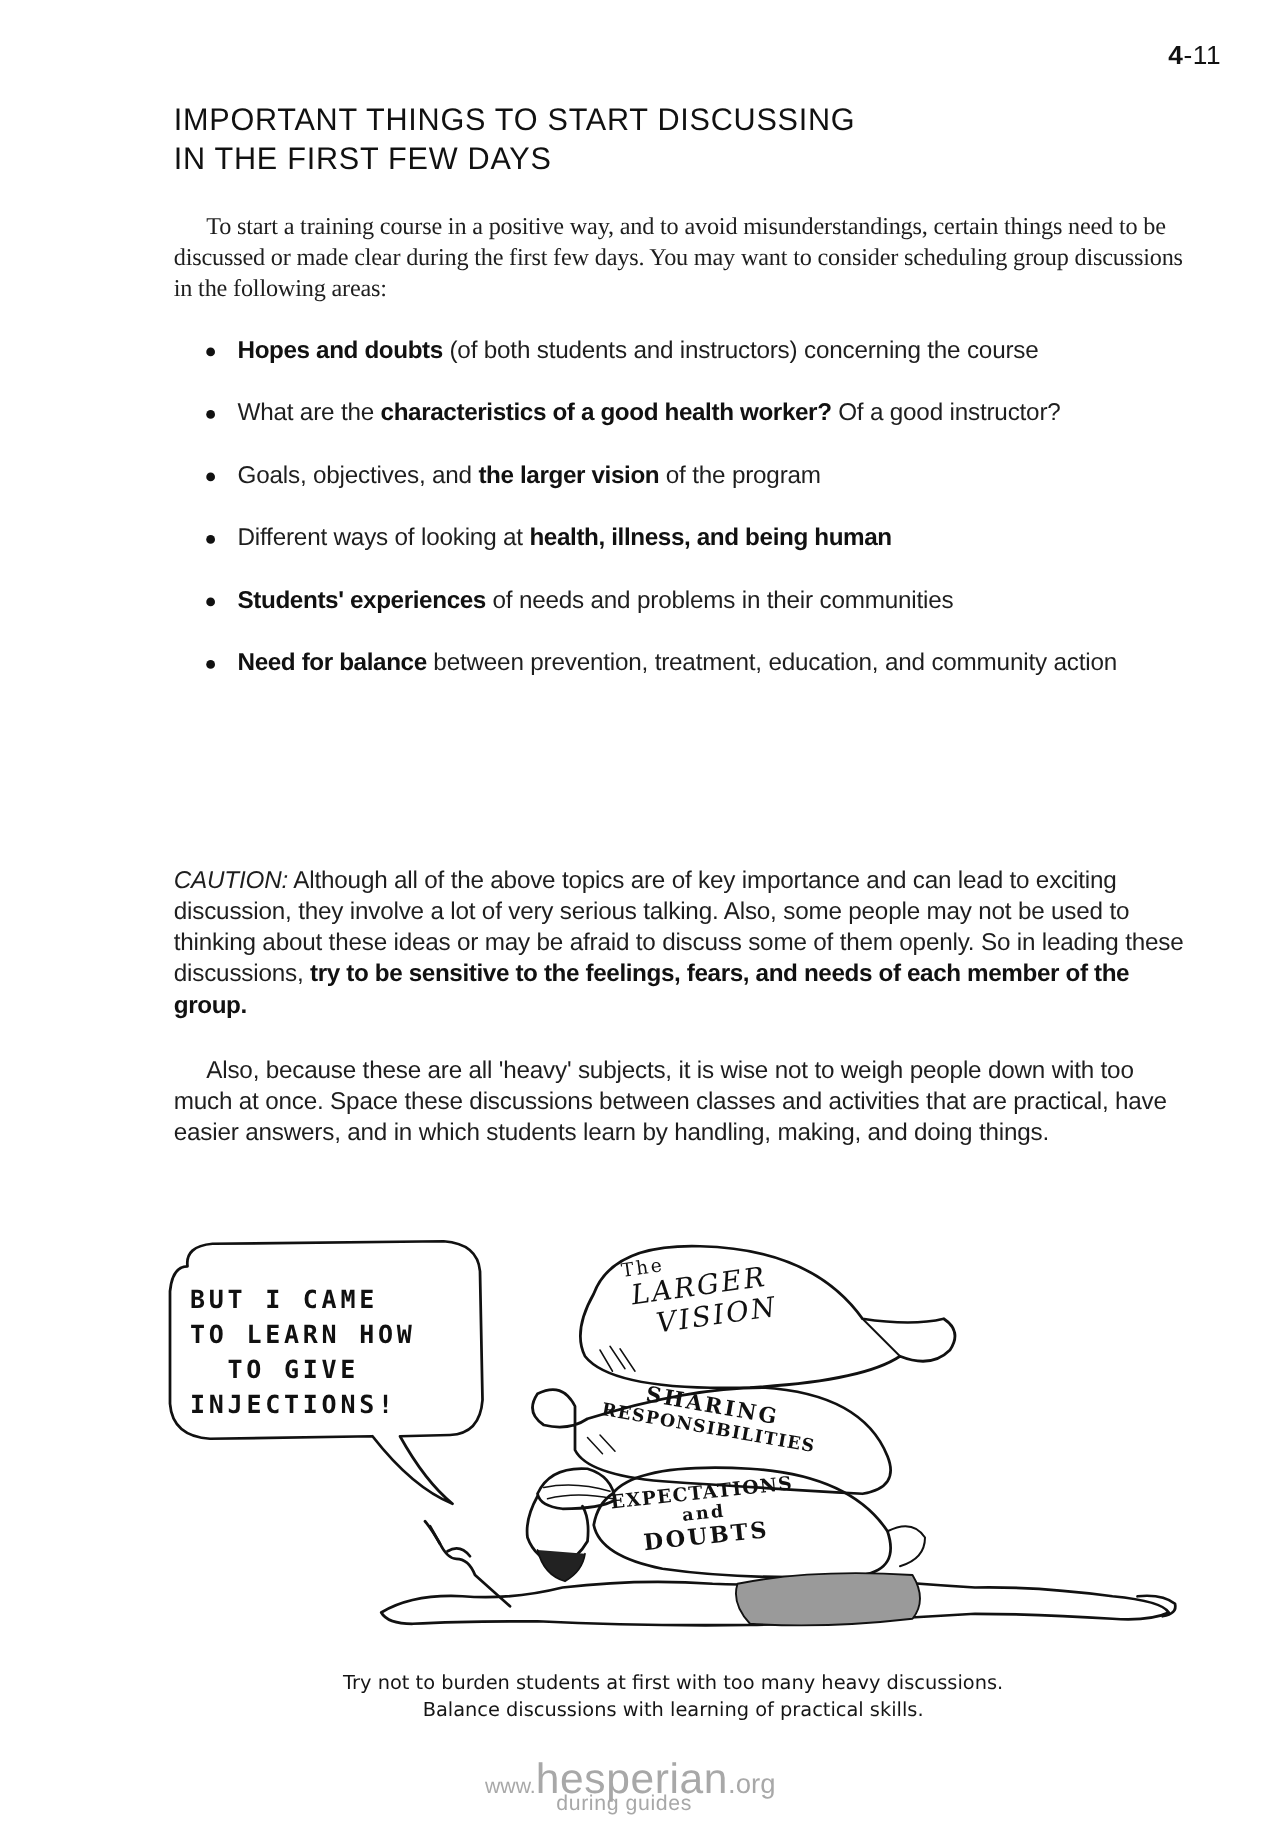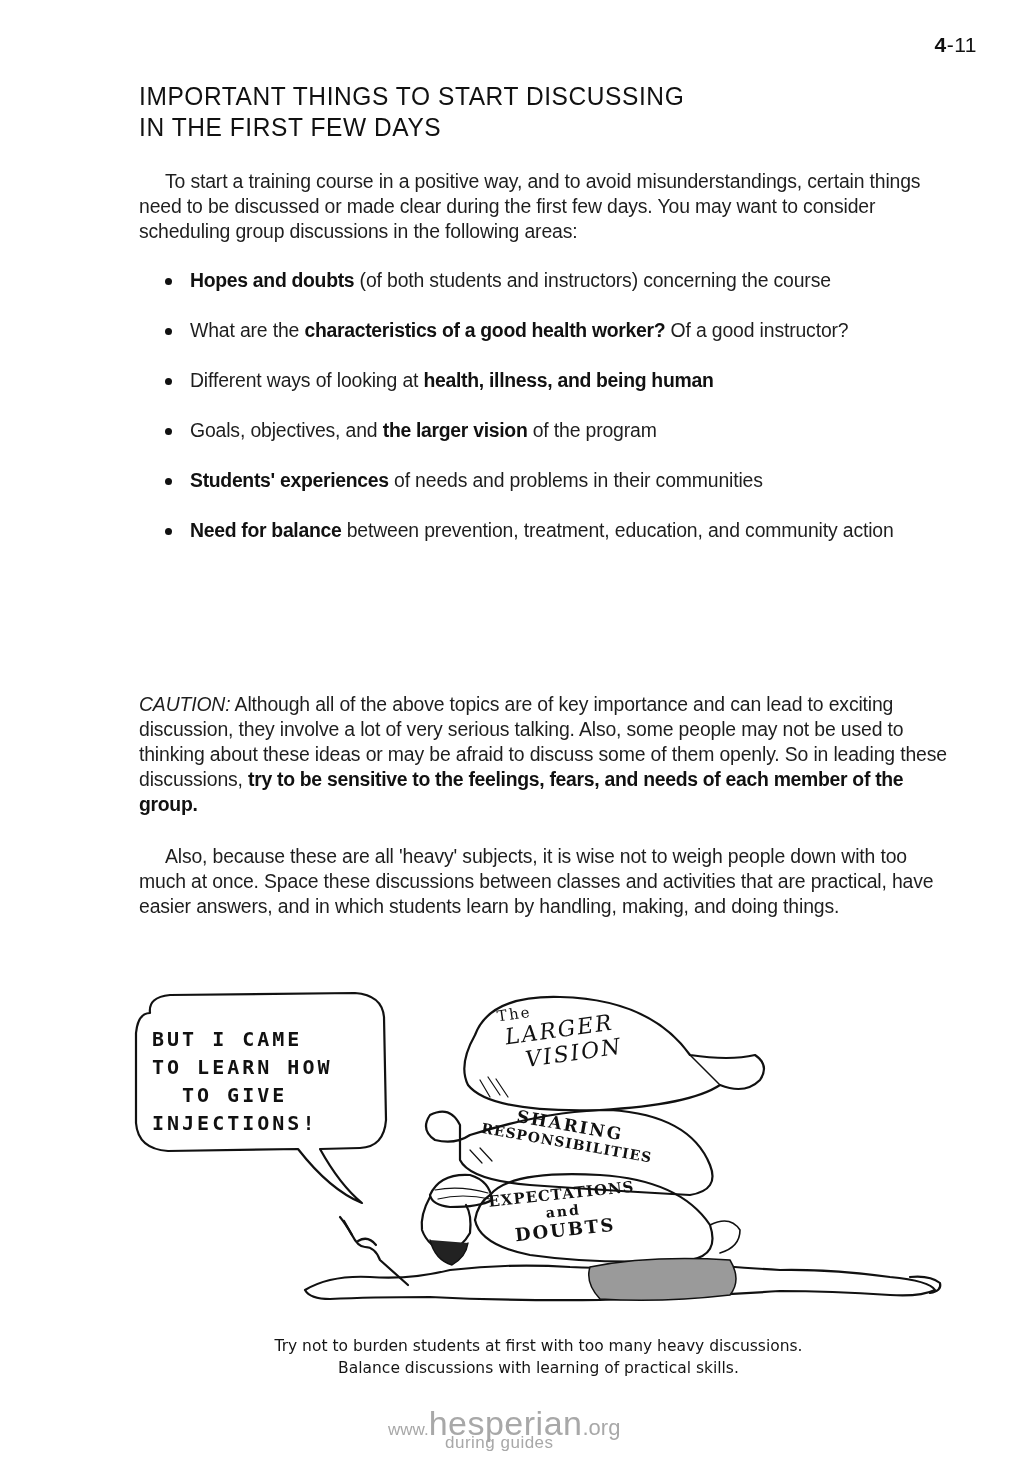--- a/index.html
+++ b/index.html
@@ -21,21 +21,21 @@
     transform: scaleX(0.98); transform-origin: left;
   }
   .title div { white-space: nowrap; }
 
   .para {
     position: absolute; left: 139px; width: 812px;
     font-size: 19.4px; line-height: 25px; color: #1e1e1e;
     margin: 0; letter-spacing: -0.15px;
   }
   .para .indent { display: inline-block; width: 26px; }
-  .intro { top: 169px; }
+  .intro { top: 169px; font-family: Liberation Serif, serif; }
 
   .bullets { position: absolute; left: 163px; top: 268px; width: 790px; margin: 0; padding: 0; list-style: none; }
   .bullet {
     position: relative; padding-left: 27px;
     font-size: 19.4px; line-height: 25px; color: #1e1e1e;
     margin-bottom: 25px; letter-spacing: -0.15px;
   }
   .bullet .dot {
     position: absolute; left: 2px; top: 10px; width: 7px; height: 7px;
     border-radius: 50%; background: #111;
@@ -86,22 +86,22 @@
 <h1 class="title">
   <div>IMPORTANT THINGS TO START DISCUSSING</div>
   <div>IN THE FIRST FEW DAYS</div>
 </h1>
 
 <p class="para intro"><span class="indent"></span><span>To start a training course in a positive way, and to avoid misunderstandings, certain things need to be discussed or made clear during the first few days. You may want to consider scheduling group discussions in the following areas:</span></p>
 
 <ul class="bullets">
   <li class="bullet"><span class="dot"></span><b>Hopes and doubts</b><span> (of both students and instructors) concerning the course</span></li>
   <li class="bullet"><span class="dot"></span><span>What are the </span><b>characteristics of a good health worker?</b><span> Of a good instructor?</span></li>
+  <li class="bullet"><span class="dot"></span><span>Goals, objectives, and </span><b>the larger vision</b><span> of the program</span></li>
   <li class="bullet"><span class="dot"></span><span>Different ways of looking at </span><b>health, illness, and being human</b></li>
-  <li class="bullet"><span class="dot"></span><span>Goals, objectives, and </span><b>the larger vision</b><span> of the program</span></li>
   <li class="bullet"><span class="dot"></span><b>Students' experiences</b><span> of needs and problems in their communities</span></li>
   <li class="bullet"><span class="dot"></span><b>Need for balance</b><span> between prevention, treatment, education, and community action</span></li>
 </ul>
 
 <p class="para caution"><i>CAUTION:</i><span> Although all of the above topics are of key importance and can lead to exciting discussion, they involve a lot of very serious talking. Also, some people may not be used to thinking about these ideas or may be afraid to discuss some of them openly. So in leading these discussions, </span><b>try to be sensitive to the feelings, fears, and needs of each member of the group.</b></p>
 
 <p class="para also"><span class="indent"></span><span>Also, because these are all 'heavy' subjects, it is wise not to weigh people down with too much at once. Space these discussions between classes and activities that are practical, have easier answers, and in which students learn by handling, making, and doing things.</span></p>
 
 <div class="illustration">
   <svg viewBox="0 0 840 320" fill="none" stroke="#111" stroke-width="2.2" stroke-linecap="round" stroke-linejoin="round">

